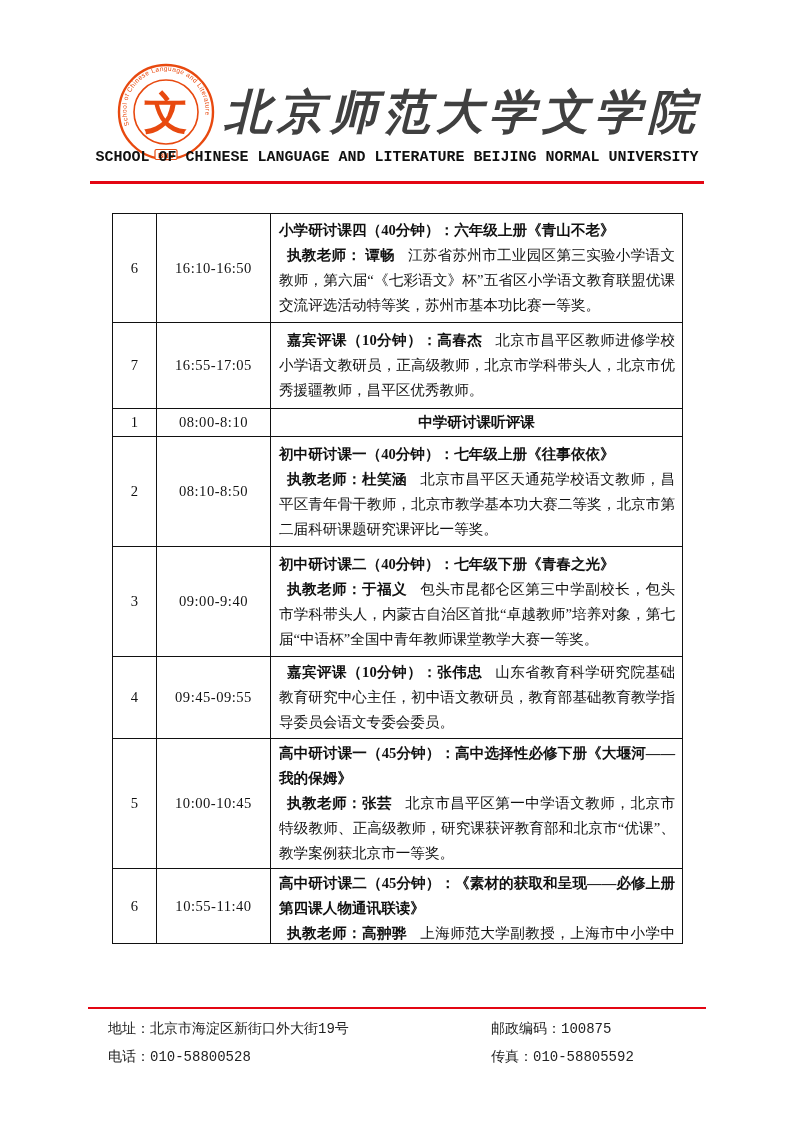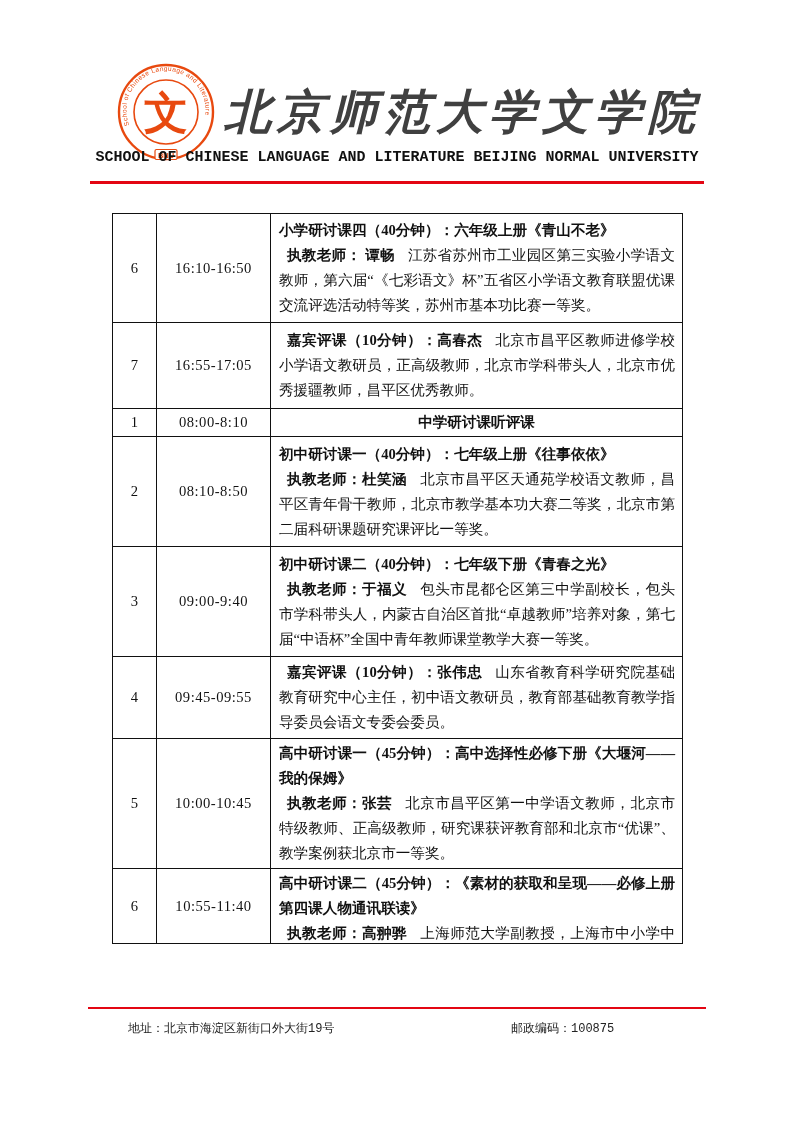--- a/index.html
+++ b/index.html
@@ -48,23 +48,23 @@
   .t-para strong { font-weight: bold; margin-left: 8px; }
   .t-para .desc { margin-left: 13px; }
   tr.r-banner td { text-align: center; font-weight: bold; font-size: 15px; }
   tr.r-header td { text-align: center; font-weight: bold; font-size: 15px; }
   tr.r-center td.c-act { text-align: center; font-weight: bold; vertical-align: middle; padding: 0 11px; }
   .h109 { height: 109px; } .h86 { height: 86px; } .h28 { height: 28px; }
   .h110 { height: 110px; } .h82 { height: 82px; } .h126 { height: 126px; } .h72 { height: 72px; }
 
   
   .footer-line {
-    position: absolute; left: 128px; width: 594px;
+    position: absolute; left: 108px; width: 594px;
     font-family: "Liberation Mono", monospace;
-    font-size: 12px; color: #222; white-space: nowrap;
+    font-size: 14px; color: #222; white-space: nowrap;
   }
   .footer-line .right-col { position: absolute; left: 383px; top: 0; }
   .fl1 { top: 1020px; } .fl2 { top: 1048px; } .fl3 { top: 1076px; }
 </style>
 </head>
 <body>
 
 <div class="page">
 
   <svg class="logo-seal" viewBox="0 0 100 100">
@@ -163,14 +163,18 @@
     </tr>
   </tbody>
     </table>
 
   <div class="rule-red-bottom"></div>
 
   <div class="footer-line fl1">
     <span>地址：北京市海淀区新街口外大街19号</span>
     <span class="right-col">邮政编码：100875</span>
   </div>
+  <div class="footer-line fl2">
+    <span>电话：010-58800528</span>
+    <span class="right-col">传真：010-58805592</span>
+  </div>
 
 </div>
 
 </body></html>

